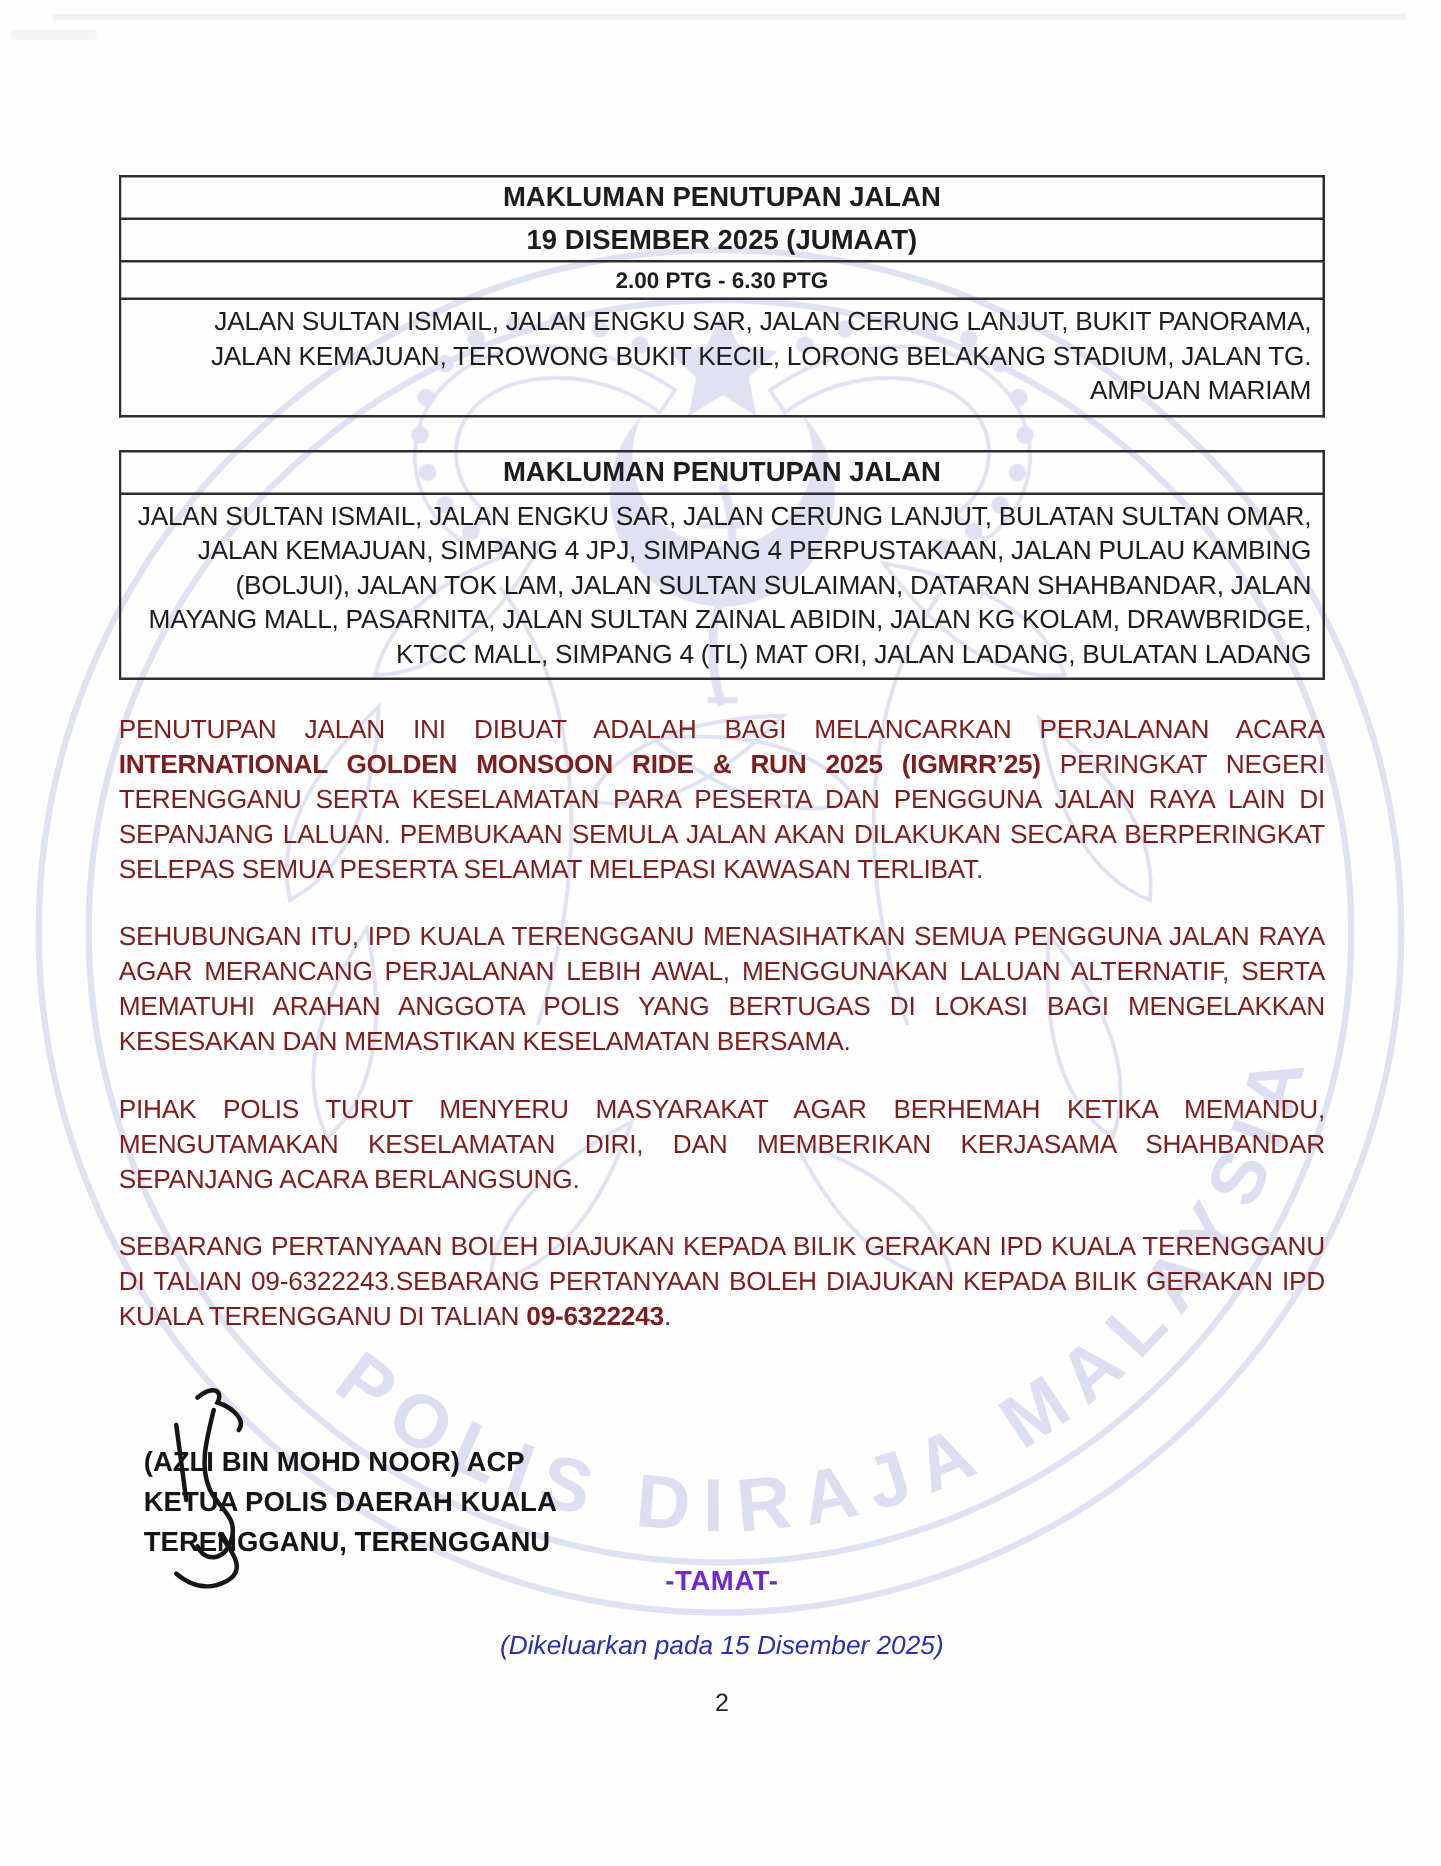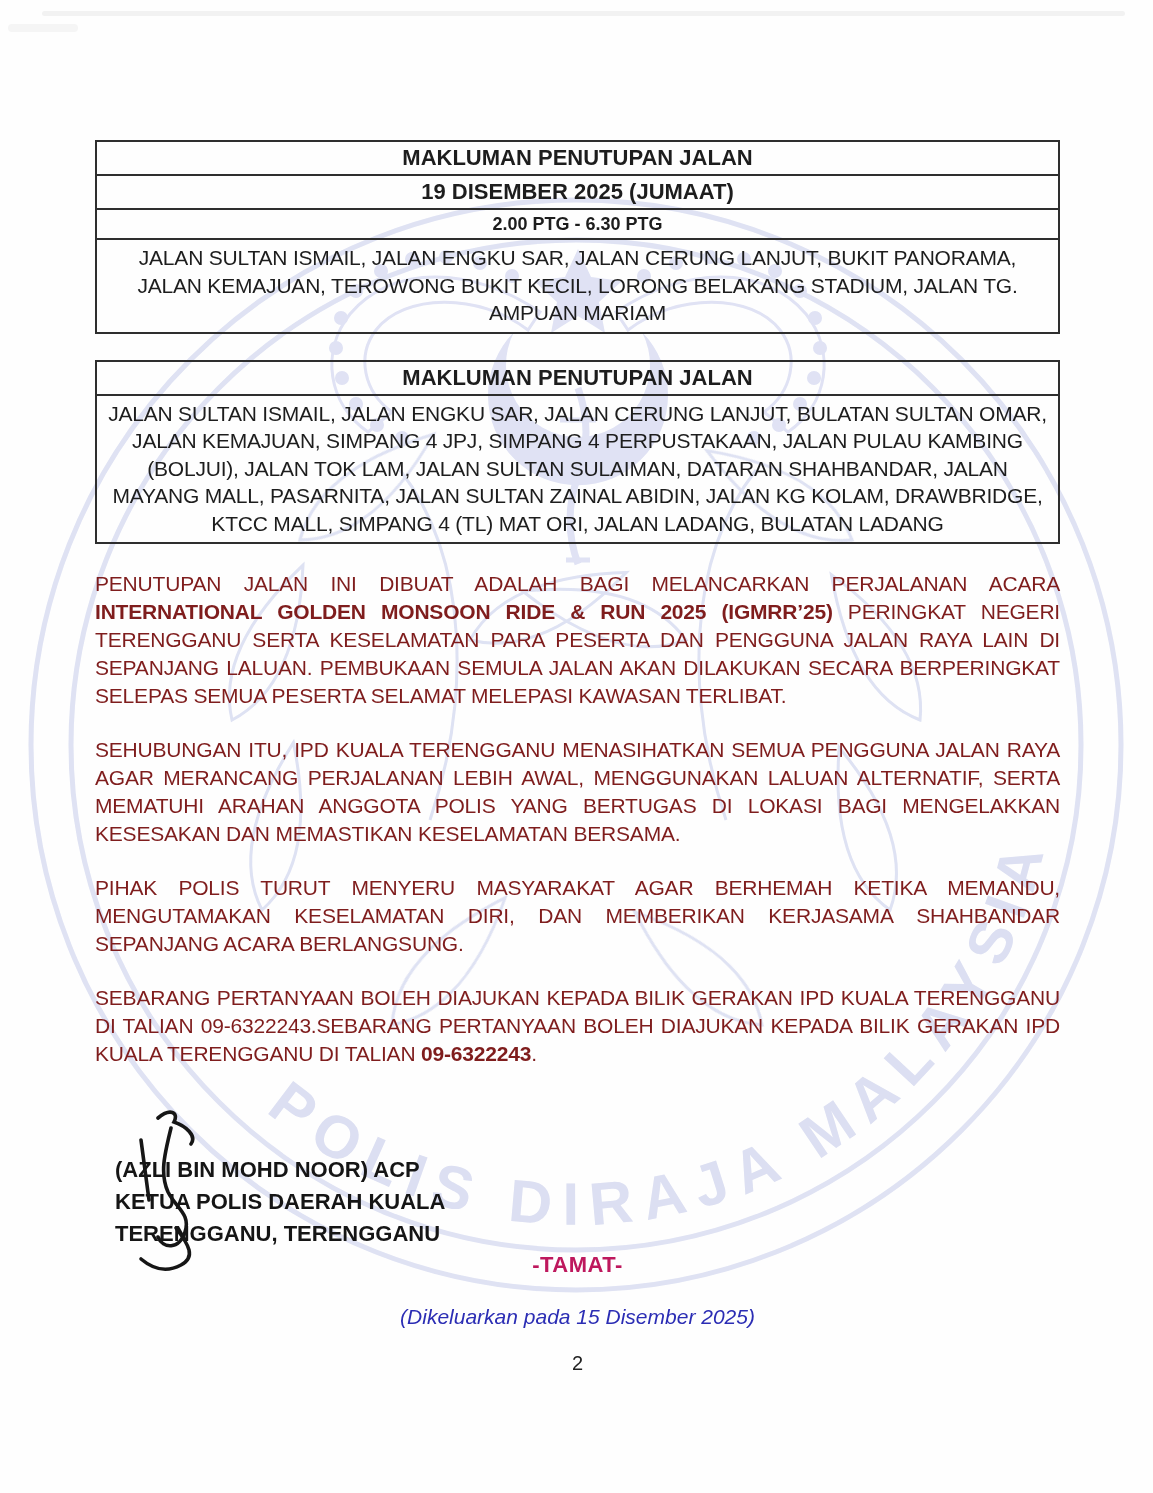--- a/index.html
+++ b/index.html
@@ -16,32 +16,32 @@
   .smudge2{position:absolute;top:24px;left:8px;width:70px;height:8px;background:#f5f5f5;border-radius:4px;}
   .watermark{position:absolute;inset:0;z-index:0;pointer-events:none;}
   .content{position:absolute;left:95px;top:0;width:965px;z-index:2;color:#1d1d1d;}
 
   table.notice{width:100%;border-collapse:collapse;table-layout:fixed;}
   table.notice td{border:2px solid #2e2e2e;background:transparent;}
   .t1{margin-top:140px;}
   .t2{margin-top:26px;}
   td.head{ text-align:center;font-weight:bold;font-size:22px;line-height:24px;padding:4px 6px;letter-spacing:0;}
   td.time{ text-align:center;font-weight:bold;font-size:18px;line-height:22px;padding:3px 6px;}
-  td.roads{font-size:21px;line-height:27.5px;padding:4px 9px 5px 9px;letter-spacing:-0.2px;text-align:center;}
+  td.roads{font-size:21px;line-height:27.5px;padding:4px 9px 5px 9px;letter-spacing:-0.2px;text-align:right;}
 
   p.body-par{
     margin:26px 0 0 0;
     font-size:21px;line-height:28px;letter-spacing:-0.2px;
     text-align:justify;color:#7f1d1d;
   }
   p.body-par b{letter-spacing:-0.2px;}
 
   .sig-svg{position:absolute;left:118px;top:1102px;z-index:3;}
   .sig-block{margin:86px 0 0 20px;font-weight:bold;font-size:22px;line-height:32px;color:#151515;}
-  .tamat{margin-top:2px;text-align:center;font-weight:bold;font-size:22px;letter-spacing:0.5px;color:#be185d;}
+  .tamat{margin-top:2px;text-align:center;font-weight:bold;font-size:22px;letter-spacing:0.5px;color:#6d28d9;}
   .issued{margin-top:26px;text-align:center;font-weight:normal;font-style:italic;font-size:21px;line-height:26px;}
   .pagenum{margin-top:22px;text-align:center;font-size:20px;color:#222;}
 </style>
 </head>
 <body>
 
 <div class="page">
 
   <div class="smudge"></div>
   <div class="smudge2"></div>

